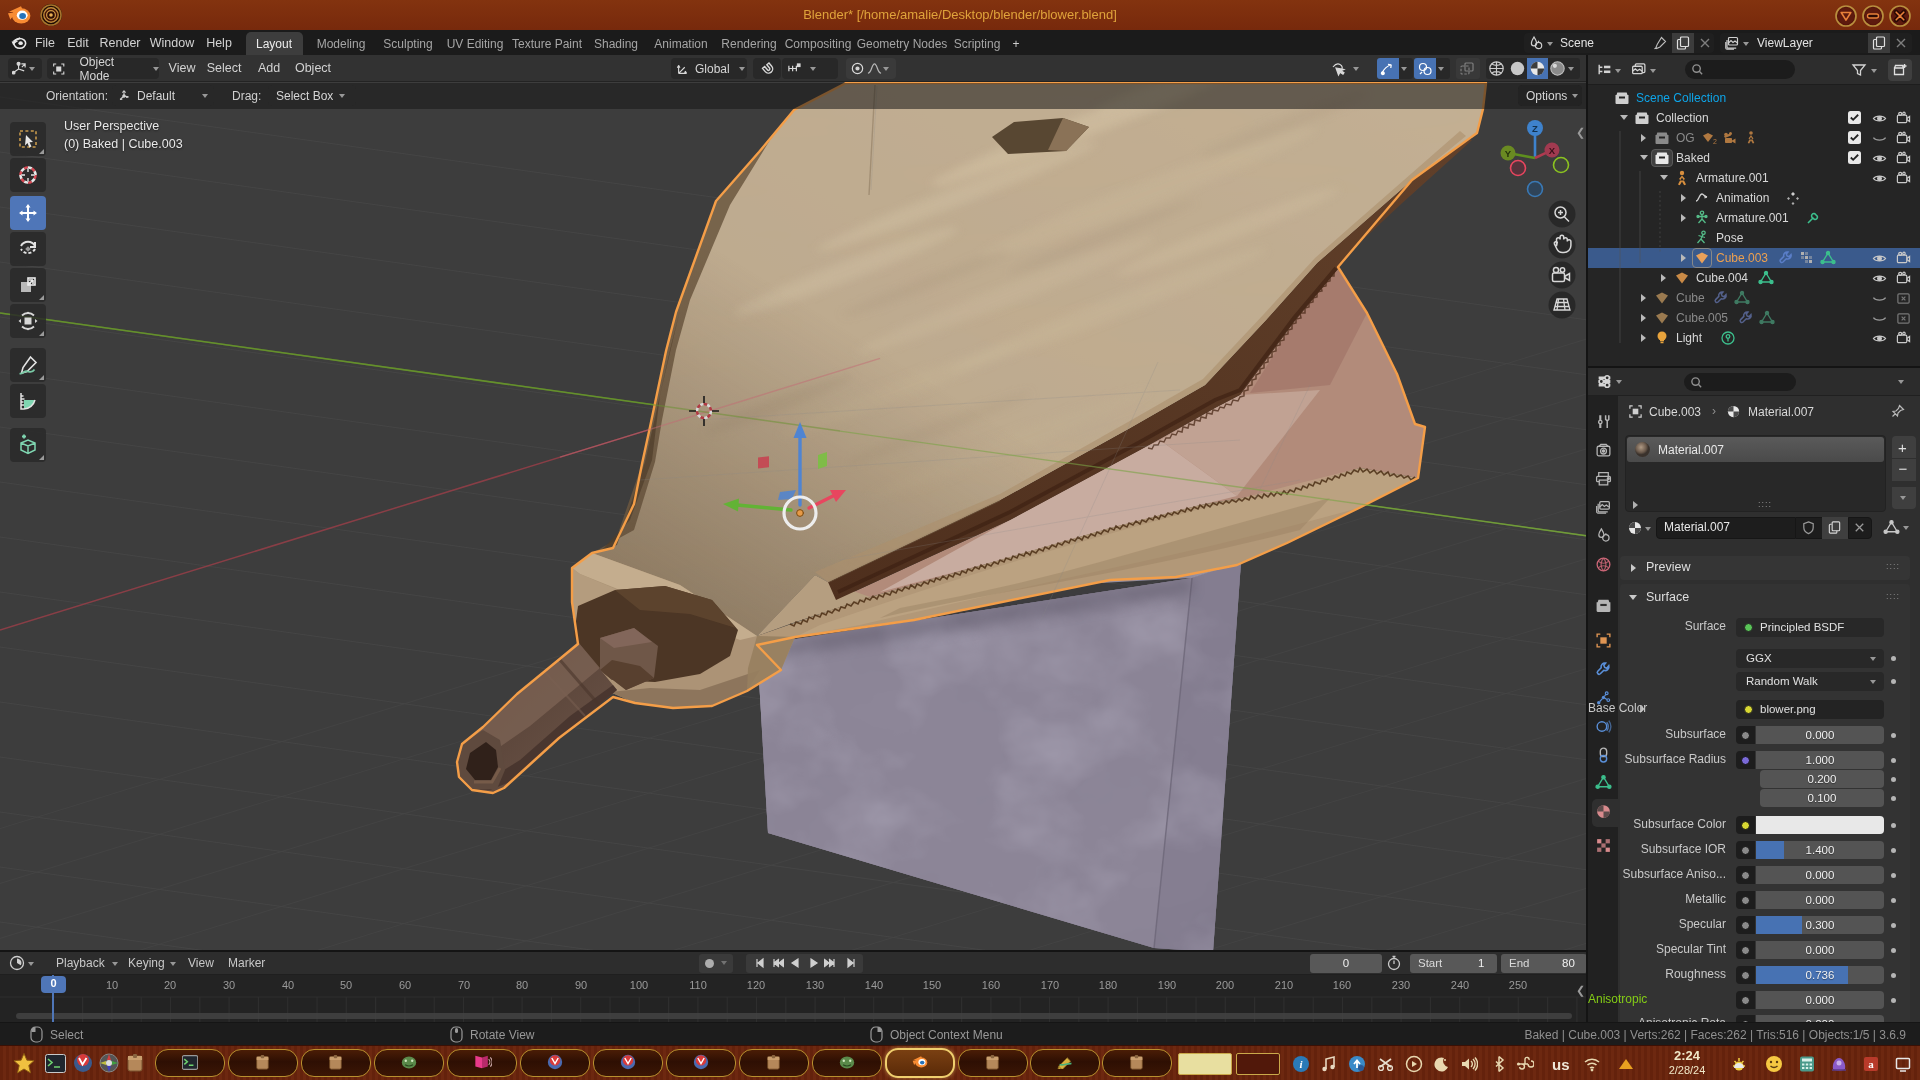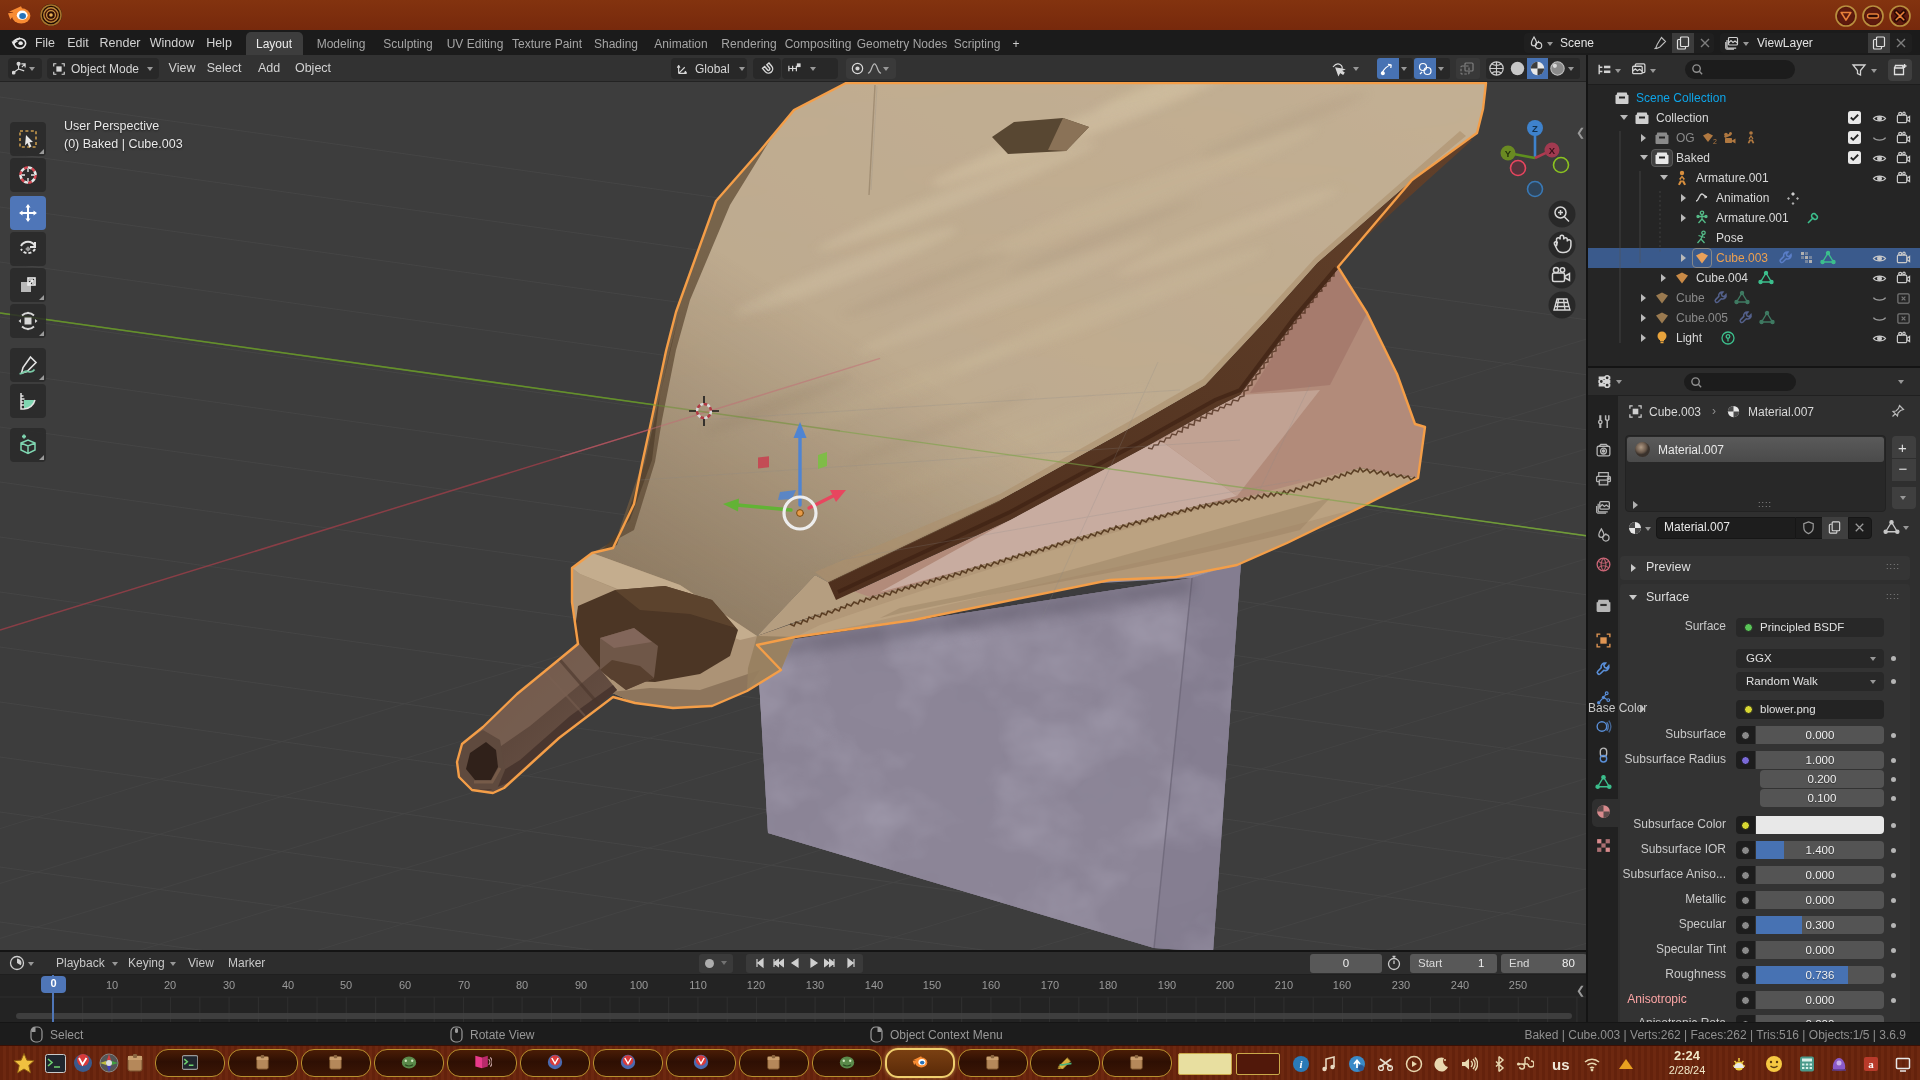--- a/index.html
+++ b/index.html
@@ -22,20 +22,21 @@
   <ellipse cx="15.2" cy="12.2" rx="5.4" ry="4.6" fill="#fdfdfd"></ellipse>
   <ellipse cx="15.6" cy="12.9" rx="3.4" ry="3.0" fill="#2573bb"></ellipse>
  </svg>
  <svg class="abs" style="left:39px;top:3px" width="24" height="24" viewBox="0 0 24 24">
   <circle cx="12" cy="12" r="11" fill="#1d0b02"></circle>
   <circle cx="12" cy="12" r="10" fill="none" stroke="#a8742c" stroke-width="1.6"></circle>
   <circle cx="12" cy="12" r="7.2" fill="#431408" stroke="#c08a3a" stroke-width="1.4"></circle>
   <circle cx="12" cy="12" r="4.4" fill="#2a0c04" stroke="#d09a44" stroke-width="1.2"></circle>
   <circle cx="12" cy="12" r="1.8" fill="#e8b055"></circle>
  </svg>
+ <div class="abs" style="left:0;right:0;top:7px;text-align:center;font-size:13px;color:#dfa33b">Blender* [/home/amalie/Desktop/blender/blower.blend]</div>
 
 <svg class="abs" style="left:1835px;top:5px" width="22" height="22" viewBox="0 0 22 22">
         <circle cx="11" cy="11" r="10.5" fill="#59150b"></circle>
         <circle cx="11" cy="11" r="10" fill="none" stroke="#b98f3e" stroke-width="1.7"></circle>
         <circle cx="11" cy="11" r="8.2" fill="#5d1a0e"></circle>
         <path d="M6.2 7.5 L15.8 7.5 L11 15.2 Z" fill="none" stroke="#e8813a" stroke-width="1.6" stroke-linejoin="round"></path>
       </svg>
 <svg class="abs" style="left:1862px;top:5px" width="22" height="22" viewBox="0 0 22 22">
         <circle cx="11" cy="11" r="10.5" fill="#59150b"></circle>
         <circle cx="11" cy="11" r="10" fill="none" stroke="#b98f3e" stroke-width="1.7"></circle>
@@ -312,21 +313,21 @@
           <circle cx="1.8" cy="12.5" r="1.4" fill="#d8d8d8"></circle>
           <path d="M10 3 h4 v4 M14 3 l-3.5 3.5"></path>
         </svg>
 <span class="chev" style="margin-left:2px"></span>
       </div>
 <div class="abs dd" style="left:47px;top:3px;width:112px;height:21px;padding-left:5px">
 <svg width="14" height="14" viewBox="0 0 16 16" fill="none" stroke="#d8d8d8" stroke-width="1.3">
 <path d="M2 5 V2 h3 M11 2 h3 v3 M14 11 v3 h-3 M5 14 H2 v-3"></path>
           <rect x="5" y="5" width="6" height="6" fill="#d8d8d8" stroke="none"></rect>
         </svg>
-<span style="margin-left:5px">Object Mode</span>
+<span style="margin-left:14px">Object Mode</span>
         <span class="chev" style="margin-left:8px"></span>
       </div>
 <div class="abs menu" style="left:182px;top:6px;transform:translateX(-50%)">View</div>
 <div class="abs menu" style="left:224px;top:6px;transform:translateX(-50%)">Select</div>
 <div class="abs menu" style="left:269px;top:6px;transform:translateX(-50%)">Add</div>
 <div class="abs menu" style="left:313px;top:6px;transform:translateX(-50%)">Object</div>
 <div class="abs dd" style="left:671px;top:3px;width:76px;height:21px;padding-left:5px">
 <svg width="14" height="14" viewBox="0 0 16 16" fill="none" stroke="#d8d8d8" stroke-width="1.3">
 <path d="M3 13 L3 4 M3 13 L12 13 M3 13 L10 6"></path>
           <path d="M3 4 l-1.5 2.5 M3 4 l1.5 2.5 M12 13 l-2.5 -1.5 M12 13 l-1.5 -2.7"></path>
@@ -399,20 +400,41 @@
         <path d="M8 1.7 A6.3 6.3 0 0 0 1.7 8 L8 8 Z" fill="#3c3c3c"></path>
         <path d="M8 14.3 A6.3 6.3 0 0 0 14.3 8 L8 8 Z" fill="#3c3c3c"></path>
       </svg>
 <svg class="abs" style="left:1549px;top:5px" width="17" height="17" viewBox="0 0 16 16">
 <circle cx="8" cy="8" r="6.3" fill="#8a8a8a"></circle>
         <circle cx="8" cy="8" r="6.3" fill="none" stroke="#c0c0c0" stroke-width="1"></circle>
         <circle cx="5.5" cy="5.5" r="2" fill="#d8d8d8"></circle>
       </svg>
 <div class="abs dd" style="left:1566px;top:3px;width:14px;height:21px;background:transparent">
         <span class="chev" style="margin-left:2px"></span>
+      </div>
+</div>
+<div class="abs" style="left:0;top:83px;width:1586px;height:26px;background:rgba(24,24,24,0.55)">
+<div class="abs" style="left:46px;top:6px;font-size:12px;color:#cfcfcf">Orientation:</div>
+<div class="abs dd" style="left:112px;top:2px;width:102px;height:21px;padding-left:5px;background:#282828">
+<svg width="14" height="14" viewBox="0 0 16 16" fill="none" stroke="#d0d0d0" stroke-width="1.2">
+<path d="M8 2 v6 M8 8 l5 1 M8 8 l-4.5 4"></path>
+          <path d="M8 2 l-1.8 2.2 M8 2 l1.8 2.2 M13 9 l-2.6 0.8 M3.5 12 l2.6-0.4"></path>
+          <circle cx="8" cy="8" r="1.4" fill="#d0d0d0"></circle>
+        </svg>
+<span style="margin-left:6px">Default</span>
+        <span class="chev" style="position:absolute;right:6px"></span>
+      </div>
+<div class="abs" style="left:232px;top:6px;font-size:12px;color:#cfcfcf">Drag:</div>
+<div class="abs dd" style="left:268px;top:2px;width:88px;height:21px;padding-left:8px;background:#282828">
+<span>Select Box</span>
+        <span class="chev" style="margin-left:6px"></span>
+      </div>
+<div class="abs dd" style="left:1518px;top:2px;width:64px;height:21px;padding-left:8px;background:#232323">
+<span>Options</span>
+        <span class="chev" style="margin-left:5px"></span>
       </div>
 </div>
 <div class="abs" style="left:0;top:0">
 <div class="abs" style="left:10px;top:122px;width:36px;height:34px;background:rgba(40,40,40,0.82);border-radius:4px"></div>
 <div class="abs" style="left:10px;top:158px;width:36px;height:34px;background:rgba(40,40,40,0.82);border-radius:4px"></div>
 <div class="abs" style="left:10px;top:196px;width:36px;height:34px;background:#4f76b8;border-radius:4px"></div>
 <div class="abs" style="left:10px;top:232px;width:36px;height:34px;background:rgba(40,40,40,0.82);border-radius:4px"></div>
 <div class="abs" style="left:10px;top:268px;width:36px;height:34px;background:rgba(40,40,40,0.82);border-radius:4px"></div>
 <div class="abs" style="left:10px;top:304px;width:36px;height:34px;background:rgba(40,40,40,0.82);border-radius:4px"></div>
 <div class="abs" style="left:10px;top:348px;width:36px;height:34px;background:rgba(40,40,40,0.82);border-radius:4px"></div>
@@ -1065,21 +1087,21 @@
       </div>
       <div class="abs" style="left:303px;top:580px;width:5px;height:5px;background:#b5b5b5;border-radius:50%"></div>
 <div class="abs" style="left:0px;top:599px;width:138px;height:18px;font-size:12px;color:#c9c9c9;text-align:right">Roughness</div>
 <div class="abs" style="left:148px;top:598px;width:19px;height:18px;background:#1d1d1d;border-radius:4px 0 0 4px"></div>
       <div class="abs" style="left:152.5px;top:602.5px;width:9px;height:9px;background:#8a8a8a;border-radius:50%;border:1.5px solid #111"></div>
       <div class="abs" style="left:168px;top:598px;width:128px;height:18px;background:#545454;border-radius:0 4px 4px 0;overflow:hidden">
         <div class="abs" style="left:0;top:0;width:72%;height:18px;background:#4772b3"></div>
         <div class="abs" style="left:0;top:2.5px;width:100%;text-align:center;font-size:11.5px;color:#f0f0f0;text-shadow:0 1px 1px rgba(0,0,0,0.4)">0.736</div>
       </div>
       <div class="abs" style="left:303px;top:605px;width:5px;height:5px;background:#b5b5b5;border-radius:50%"></div>
-<div class="abs" style="left:0px;top:624px;width:138px;height:18px;font-size:12px;color:#fca5a5;text-align:center">Anisotropic</div>
+<div class="abs" style="left:0px;top:624px;width:138px;height:18px;font-size:12px;color:#84cc16;text-align:left">Anisotropic</div>
 <div class="abs" style="left:148px;top:623px;width:19px;height:18px;background:#1d1d1d;border-radius:4px 0 0 4px"></div>
       <div class="abs" style="left:152.5px;top:627.5px;width:9px;height:9px;background:#8a8a8a;border-radius:50%;border:1.5px solid #111"></div>
       <div class="abs" style="left:168px;top:623px;width:128px;height:18px;background:#545454;border-radius:0 4px 4px 0;overflow:hidden">
         <div class="abs" style="left:0;top:2.5px;width:100%;text-align:center;font-size:11.5px;color:#f0f0f0;text-shadow:0 1px 1px rgba(0,0,0,0.4)">0.000</div>
       </div>
       <div class="abs" style="left:303px;top:630px;width:5px;height:5px;background:#b5b5b5;border-radius:50%"></div>
 <div class="abs" style="left:0px;top:648px;width:138px;height:18px;font-size:12px;color:#c9c9c9;text-align:right">Anisotropic Rota</div>
 <div class="abs" style="left:148px;top:647px;width:19px;height:18px;background:#1d1d1d;border-radius:4px 0 0 4px"></div>
       <div class="abs" style="left:152.5px;top:651.5px;width:9px;height:9px;background:#8a8a8a;border-radius:50%;border:1.5px solid #111"></div>
       <div class="abs" style="left:168px;top:647px;width:128px;height:18px;background:#545454;border-radius:0 4px 4px 0;overflow:hidden">

